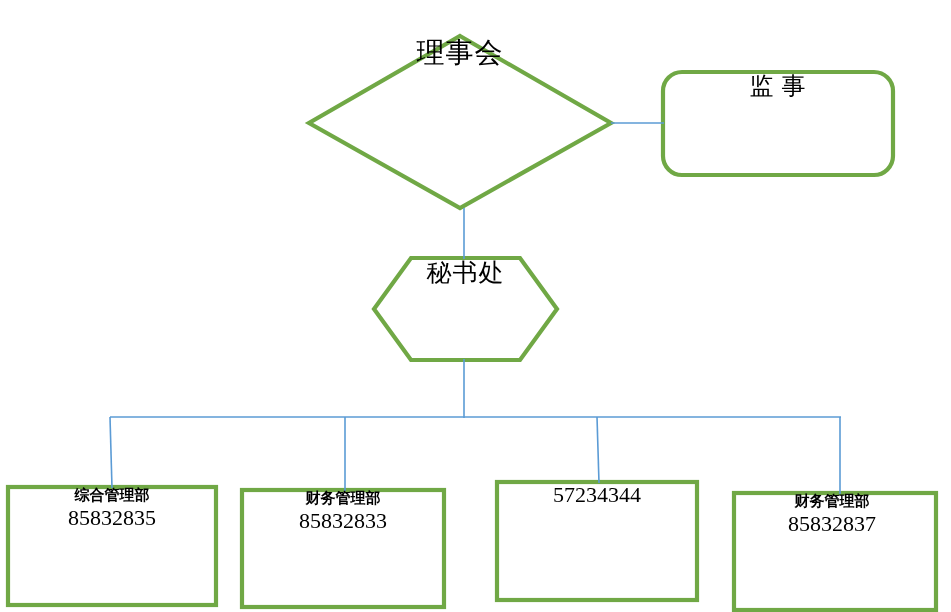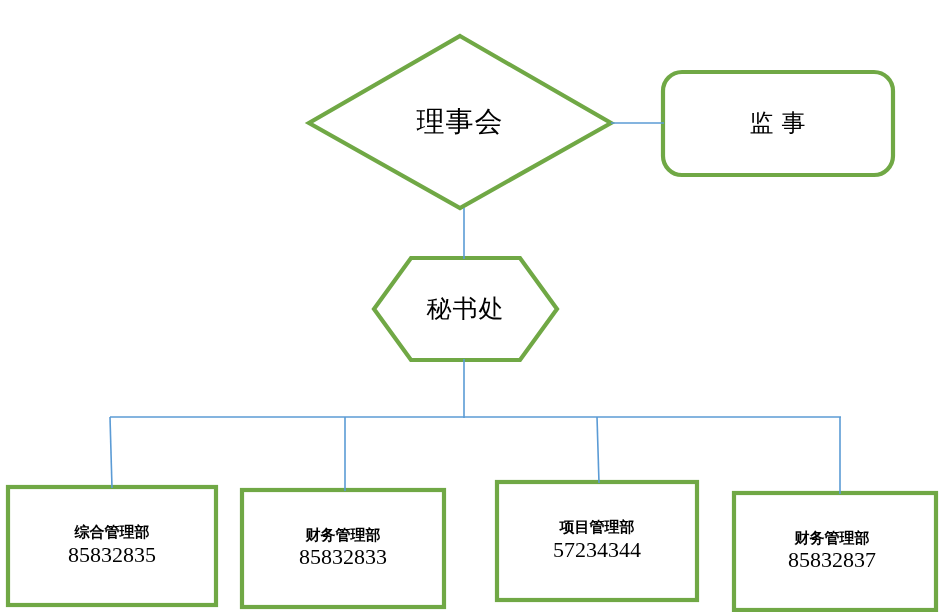--- a/index.html
+++ b/index.html
@@ -22,21 +22,21 @@
     left: 0;
     top: 0;
     width: 951px;
     height: 612px;
   }
   .node-label {
     position: absolute;
     display: flex;
     flex-direction: column;
     align-items: center;
-    justify-content: center;
+    justify-content: flex-start;
     text-align: center;
     color: #000000;
     line-height: 1.18;
     white-space: nowrap;
     pointer-events: none;
   }
   
   #node-board {
     left: 309px;
     top: 36px;
@@ -116,21 +116,20 @@
     <span class="dept-name">综合管理部</span>
     <span class="dept-phone">85832835</span>
   </div>
 
   <div class="node-label dept-label" id="dept-1">
     <span class="dept-name">财务管理部</span>
     <span class="dept-phone">85832833</span>
   </div>
 
   <div class="node-label dept-label" id="dept-2">
-    <span class="dept-name">项目管理部</span>
     <span class="dept-phone">57234344</span>
   </div>
 
   <div class="node-label dept-label" id="dept-3">
     <span class="dept-name">财务管理部</span>
     <span class="dept-phone">85832837</span>
   </div>
 
 </div>
 

